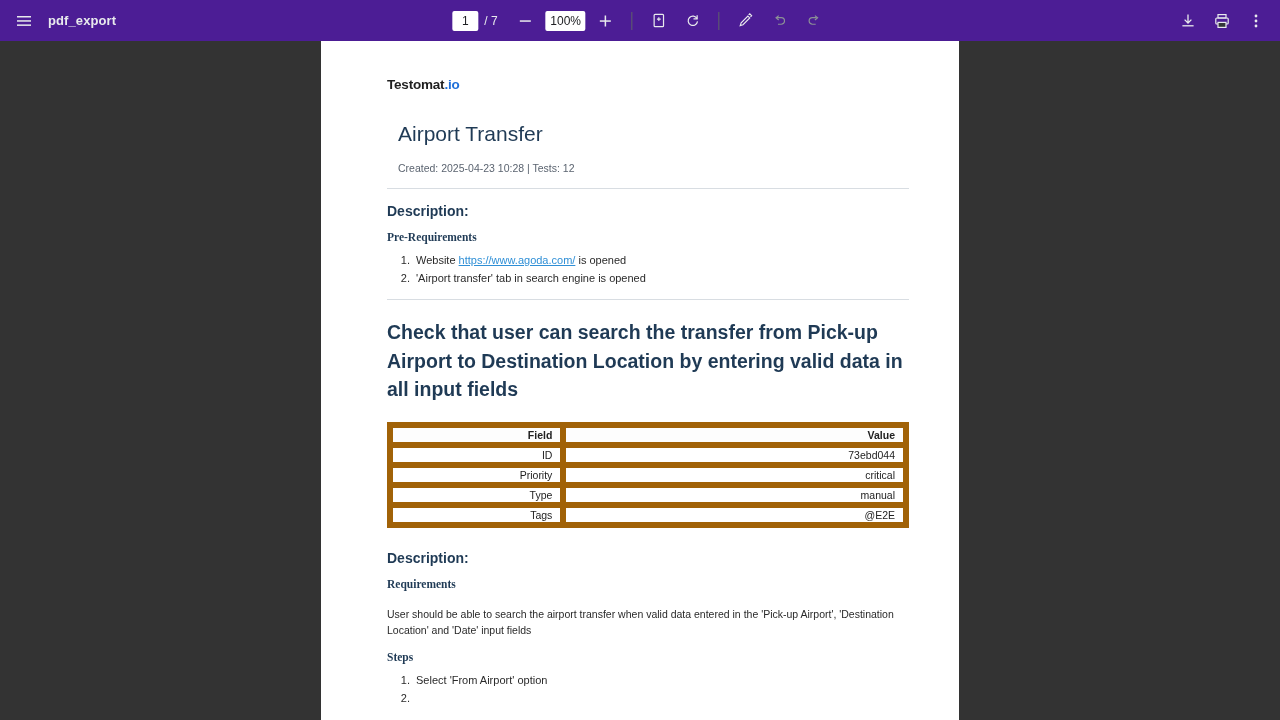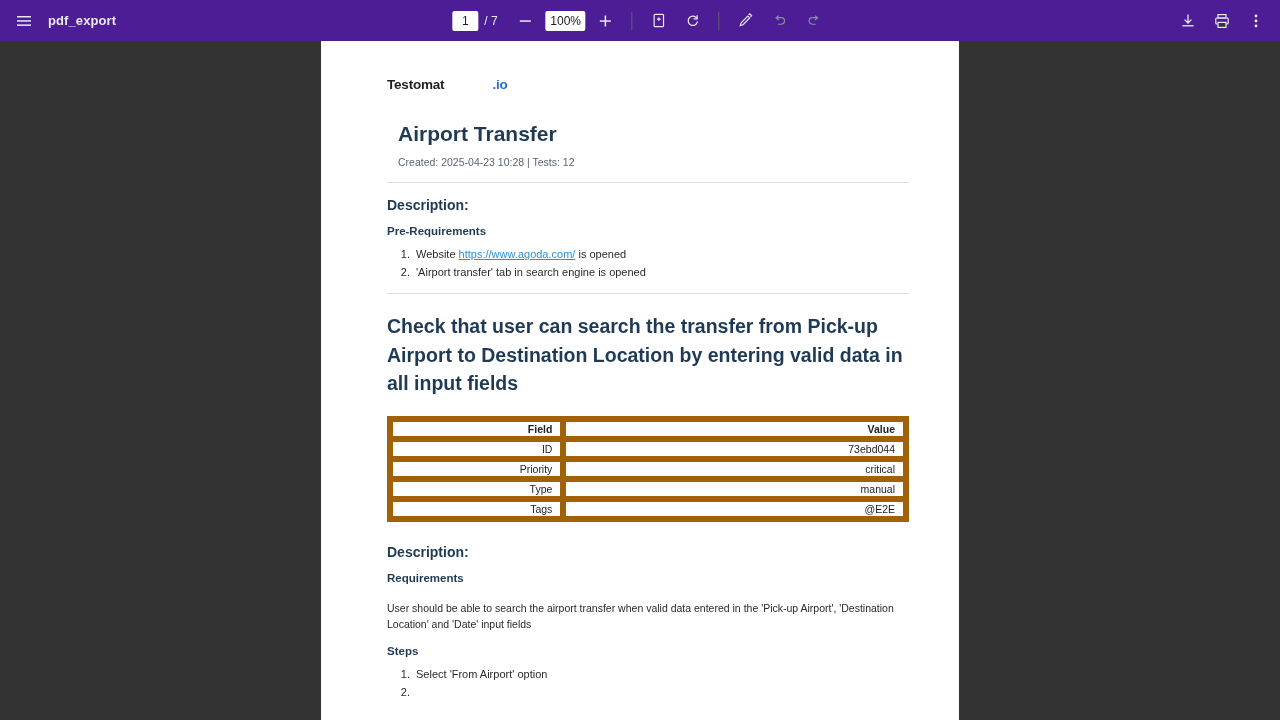--- a/index.html
+++ b/index.html
@@ -76,34 +76,34 @@
     width: 638px;
     background: #ffffff;
     padding: 36px 50px 30px 66px;
     color: #222;
   }
 
   .brand {
     font-size: 13.5px; font-weight: 700; letter-spacing: -.2px;
     color: #1f1f1f; margin-bottom: 30px;
   }
-  .brand .io { color: #1e6fd9; padding-left: 48px; }
+  .brand .io { color: #1e6fd9; }
 
   .doc-h1 {
-    font-size: 21px; font-weight: 700; color: #1f3a55;
-    margin: 0 0 10px 11px;
+    font-size: 21px; font-weight: 400; color: #1f3a55;
+    margin: 0 0 16px 11px;
   }
   .doc-meta {
     font-size: 10.5px; color: #5b6470;
     margin: 0 0 14px 11px;
   }
   .rule { border: 0; border-top: 1px solid #d8dde2; margin: 12px 0 14px 0; }
 
   .sec-h { font-size: 14px; font-weight: 700; color: #1f3a55; margin: 4px 0 12px 0; }
-  .sub-h { font-size: 11.5px; font-weight: 700; color: #1f3a55; margin: 10px 0 8px 0; }
+  .sub-h { font-size: 11.5px; font-weight: 700; color: #1f3a55; margin: 10px 0 8px 0; font-family: Liberation Serif, serif; }
 
   ol.plain {
     margin: 0 0 6px 0; padding-left: 26px;
     font-size: 11px; color: #2a2a2a; line-height: 1.65;
   }
   ol.plain li { padding-left: 3px; }
   a.link { color: #2f8fd6; text-decoration: underline; }
 
   .doc-h2 {
     font-size: 19.5px; font-weight: 700; color: #1f3a55;

